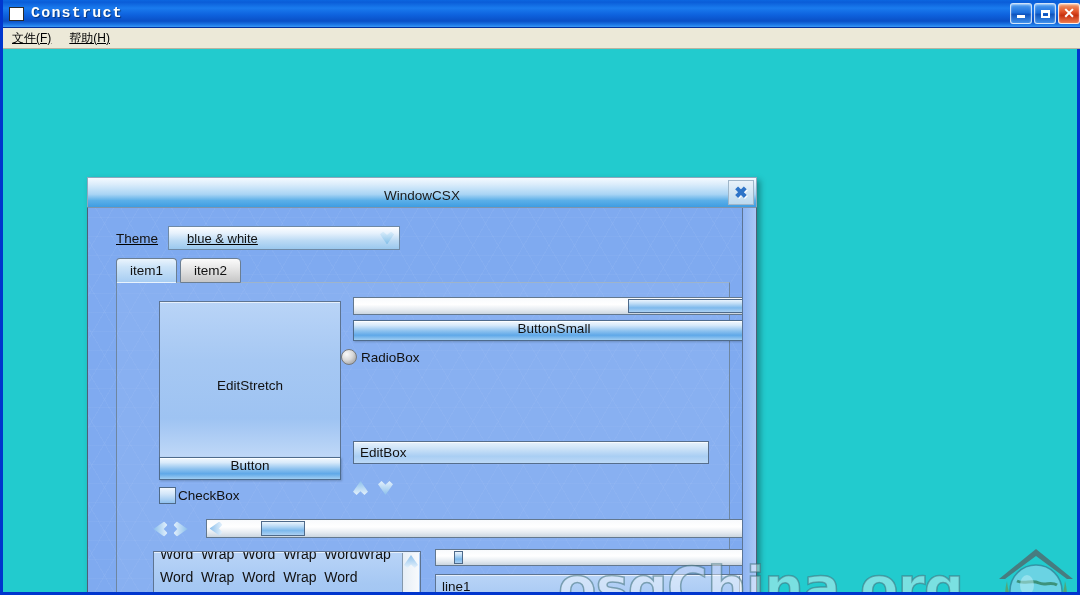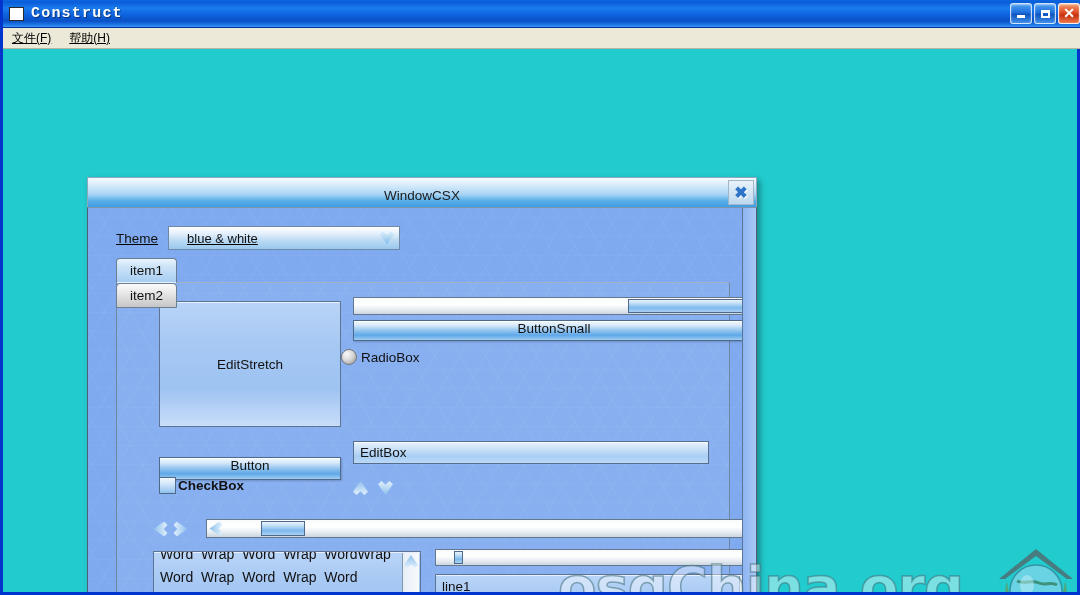--- a/index.html
+++ b/index.html
@@ -128,21 +128,21 @@
   .combo-arrow {
     position:absolute; right:5px; top:50%; transform:translateY(-50%);
     width:14px; height:13px;
     background:linear-gradient(180deg,#DCEEFB,#7FBDE8);
     clip-path:polygon(0% 22%, 22% 0%, 50% 26%, 78% 0%, 100% 22%, 50% 100%);
     border-radius:1px;
     filter:drop-shadow(1px 1px 0 rgba(255,255,255,.75));
   }
 
   
-  #tabstrip { position:absolute; left:28px; top:50px; display:flex; align-items:flex-end; z-index:5;flex-direction:column; }
+  #tabstrip { position:absolute; left:28px; top:50px; display:flex; align-items:flex-end; z-index:5; }
   .tab {
     height:25px; padding:0 13px; font-size:13.5px; color:#111;
     display:flex; align-items:center;
     border:1px solid #6B7E92;
     border-radius:4px 4px 0 0;
     margin-right:3px;
   }
   .tab.active {
     background:linear-gradient(180deg,#EAF4FD 0%,#CBE3F8 35%,#A7CDF2 100%);
     border-bottom-color:transparent;
@@ -193,28 +193,28 @@
     background:linear-gradient(180deg,#E4F1FC,#8CC0EC);
     clip-path:polygon(0% 24%, 24% 0%, 50% 27%, 76% 0%, 100% 24%, 50% 100%);
     filter:drop-shadow(1px 1px 0 rgba(255,255,255,.7));
   }
   .arrow-btn.up { transform:rotate(180deg); }
   .arrow-btn.left { transform:rotate(90deg); }
   .arrow-btn.right { transform:rotate(-90deg); }
 
   
   #editstretch {
-    position:absolute; left:42px; top:18px; width:182px; height:126px;
+    position:absolute; left:42px; top:18px; width:182px; height:168px;
     display:flex; align-items:center; justify-content:center;
     font-size:13.5px; color:#111;
   }
   
   #button-main { position:absolute; left:42px; top:174px; width:182px; height:23px; }
   
-  #checkbox-row { position:absolute; left:42px; top:194px; display:flex; align-items:center;font-weight:bold; }
+  #checkbox-row { position:absolute; left:42px; top:204px; display:flex; align-items:center; }
   #checkbox-box {
     width:17px; height:17px;
     background:linear-gradient(180deg,#F2F8FE 0%,#D2E6F9 40%,#8FC0EE 100%);
     border:1px solid #4F6A88;
   }
   #checkbox-label { font-size:13.5px; color:#111; margin-left:2px; }
 
   
   #top-scrollbar { position:absolute; left:236px; top:14px; width:402px; height:18px; }
   #button-small { position:absolute; left:236px; top:37px; width:402px; height:21px; }

